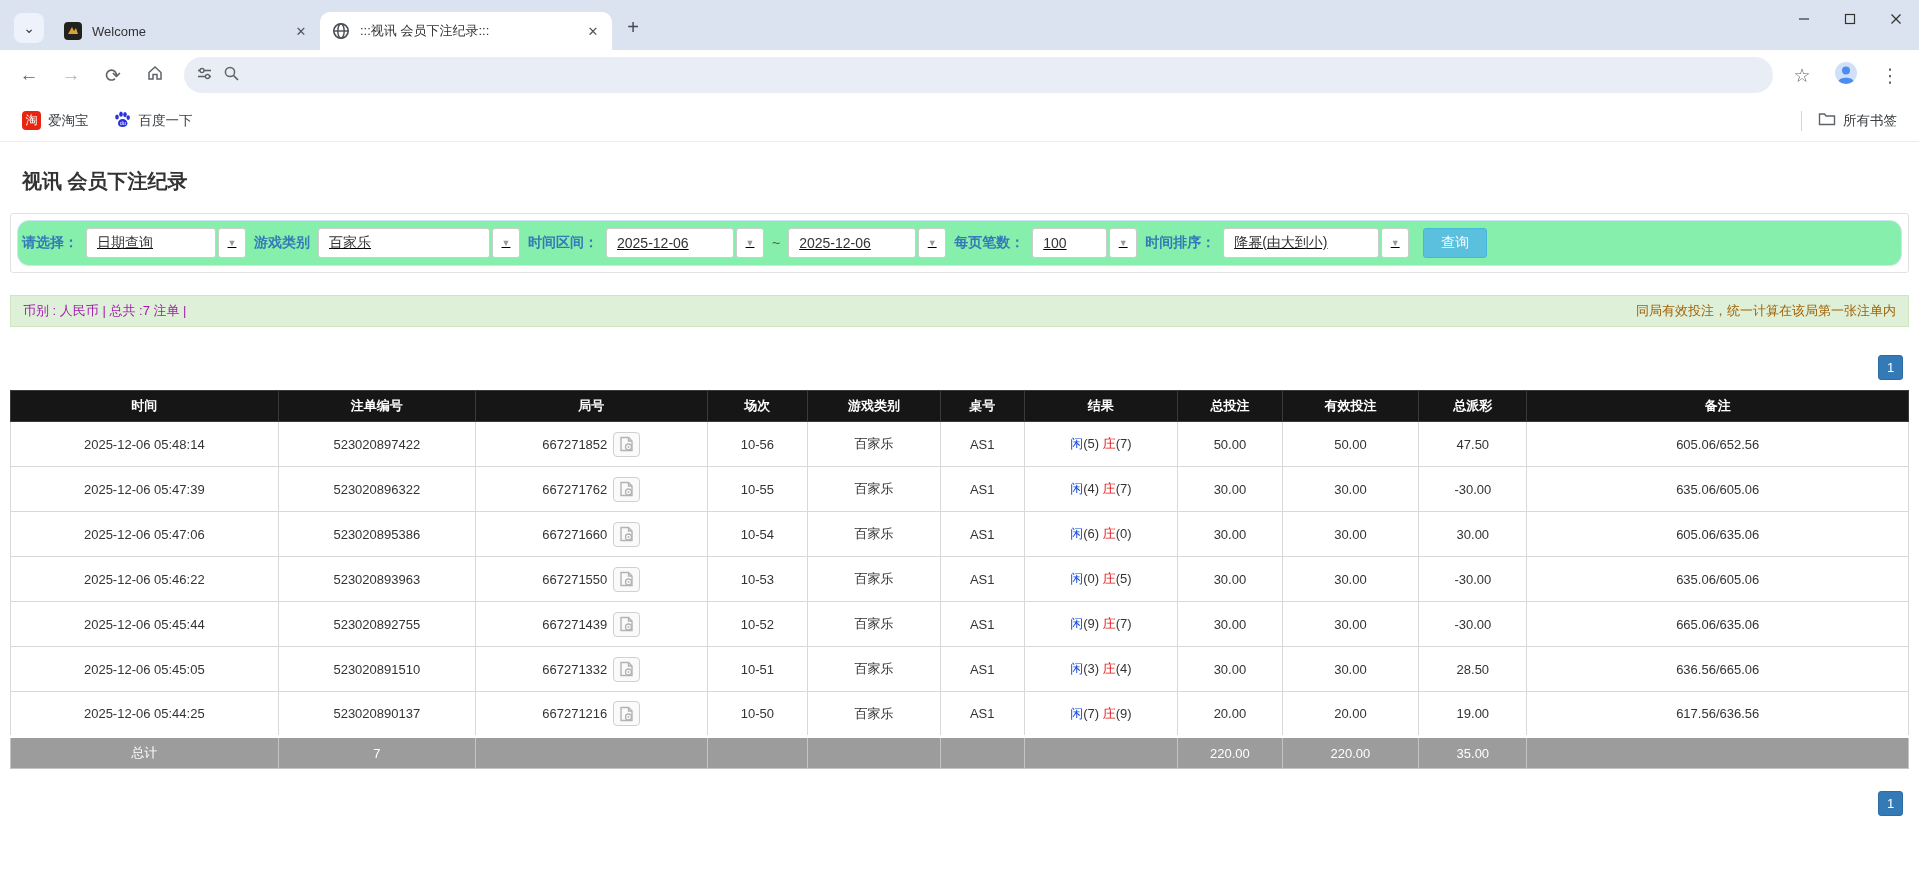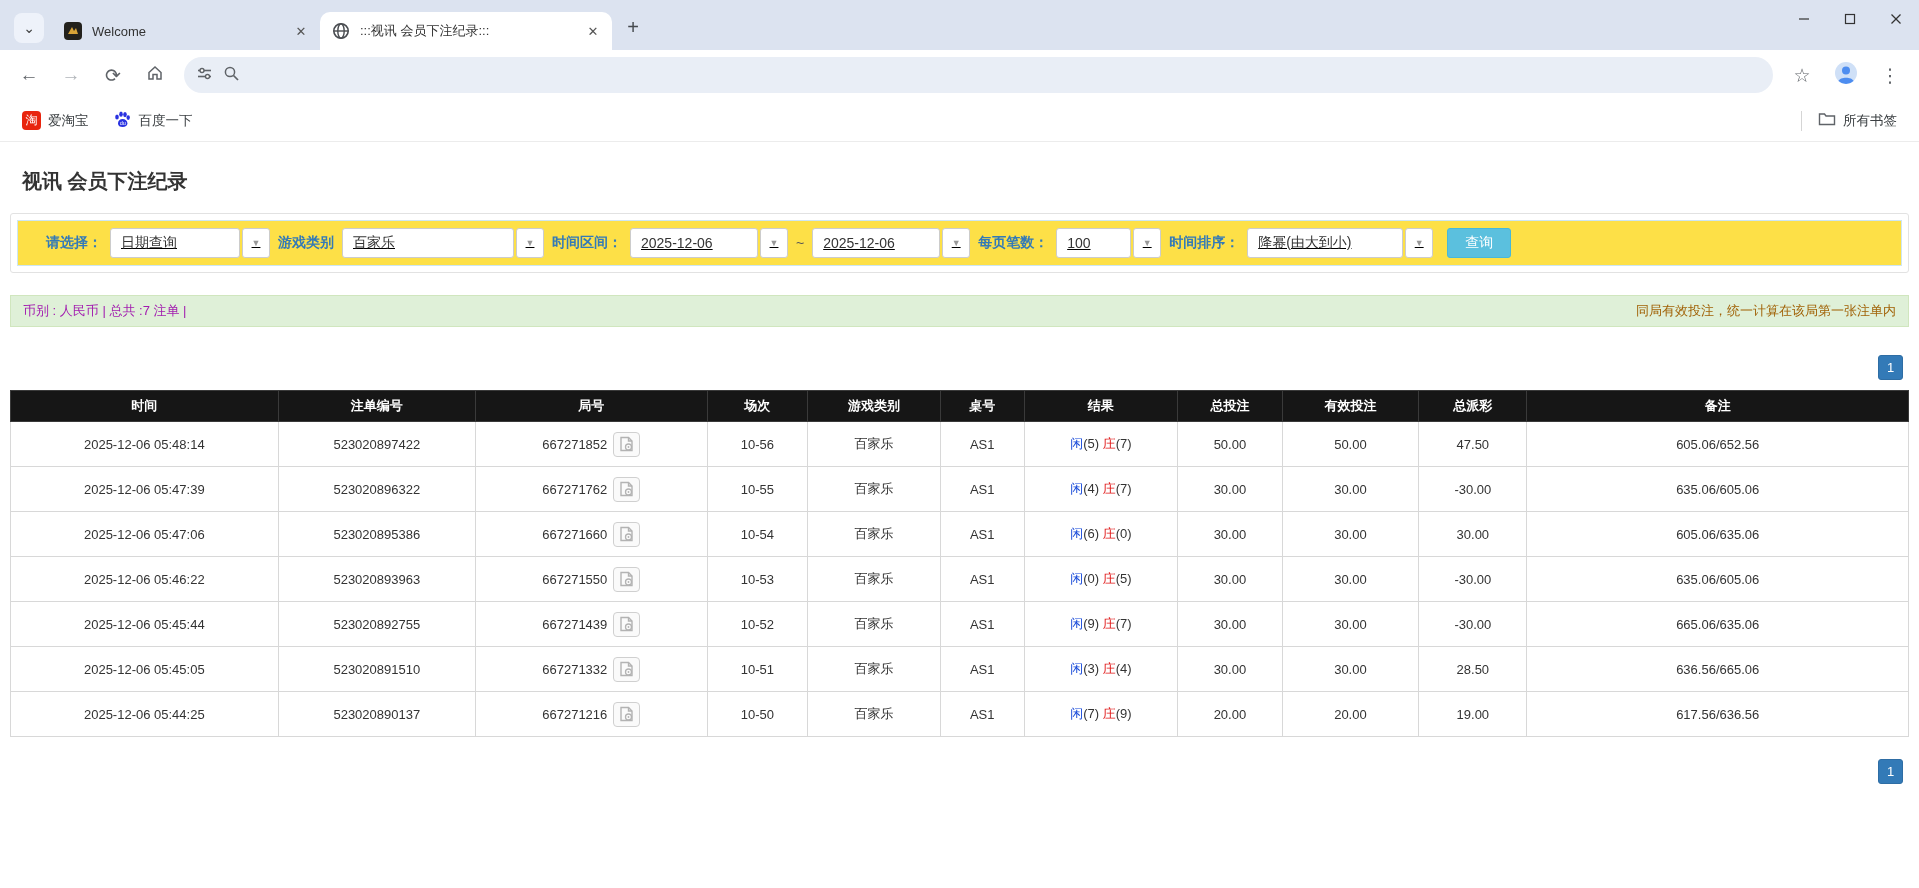--- a/index.html
+++ b/index.html
@@ -31,21 +31,21 @@
   .bm-item { display:flex; align-items:center; gap:7px; border:none; background:none; font-size:13.5px; color:#3c4043; padding:4px 8px; border-radius:6px; cursor:pointer; }
   .bm-badge-tao { width:19px; height:19px; background:#e8250e; color:#fff; font-size:12px; border-radius:4px; display:flex; align-items:center; justify-content:center; }
   .bm-spacer { flex:1; }
   .bm-sep { width:1px; height:20px; background:#d5d5d5; }
 
   
   .content { padding:0 10px; }
   .page-title { font-size:20px; color:#333; margin:26px 0 18px 12px; font-weight:700; }
 
   .filter-wrap { border:1px solid #e2e2e2; border-radius:3px; padding:6px; }
-  .filter-bar { background:#fde047; border:1px solid #cde6f2; border-radius:0; padding:7px 28px;
+  .filter-bar { background:#86efac; border:1px solid #cde6f2; border-radius:12px; padding:7px 4px;
     display:flex; align-items:center; gap:8px; font-size:14px; }
   .f-label { color:#337ab7; font-weight:bold; white-space:nowrap; }
   .combo { display:flex; gap:2px; height:30px;text-decoration:underline; }
   .combo .val { background:#fff; border:1px solid #ccc; border-radius:3px; display:flex; align-items:center;
     padding:0 10px; font-size:14px; color:#333; }
   .combo .caret { width:28px; background:#fff; border:1px solid #ccc; border-radius:3px; display:flex;
     align-items:center; justify-content:center; color:#999; font-size:9px; cursor:pointer; }
   .tilde { color:#555; }
   .search-btn { background:#5bc0de; color:#fff; border:1px solid #46b8da; border-radius:3px; height:30px;
     padding:0 17px; font-size:14px; margin-left:6px; cursor:pointer; }
@@ -446,19 +446,32 @@
           </td>
           <td>10-50</td>
           <td>百家乐</td>
           <td>AS1</td>
           <td class="result-cell"><span class="p">闲</span><span class="n">(7)</span> <span class="b">庄</span><span class="n">(9)</span></td>
           <td class="betlink">20.00</td>
           <td>20.00</td>
           <td>19.00</td>
           <td>617.56/636.56</td>
         </tr>
+        <tr class="footer-row total">
+          <td>总计</td>
+          <td>7</td>
+          <td></td>
+          <td></td>
+          <td></td>
+          <td></td>
+          <td></td>
+          <td>220.00</td>
+          <td>220.00</td>
+          <td>35.00</td>
+          <td></td>
+        </tr>
       </tbody>
   </table>
 
   <div class="pag-row bottom">
     <button class="page-btn">1</button>
   </div>
 </div>
 
 </body></html>

